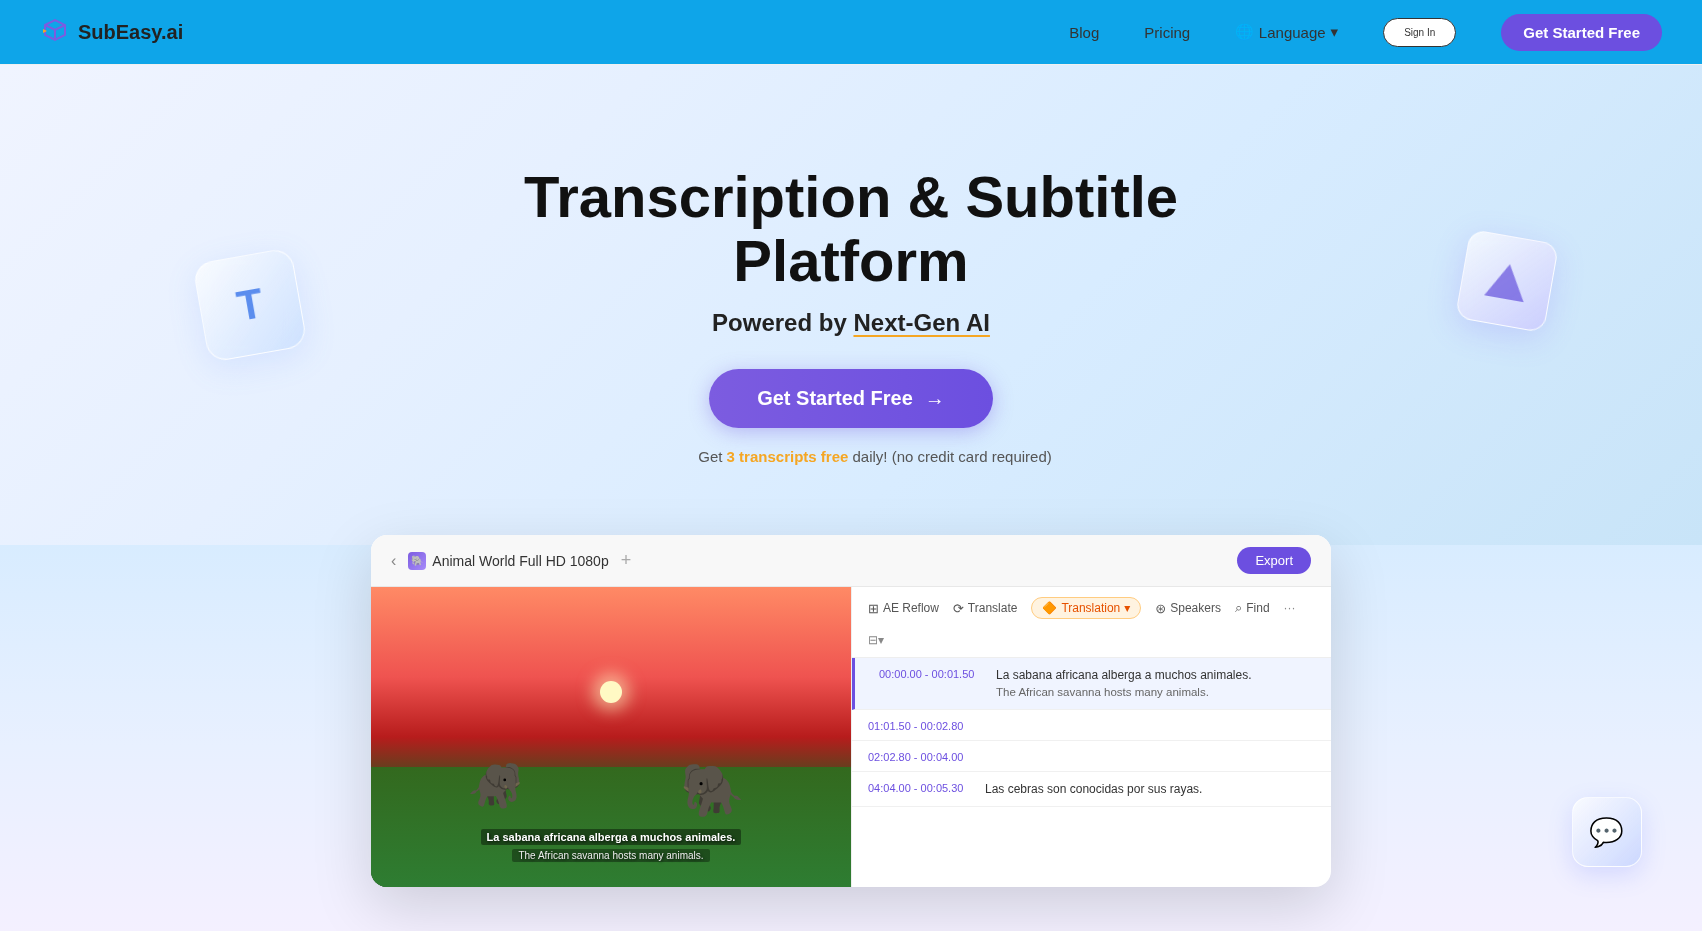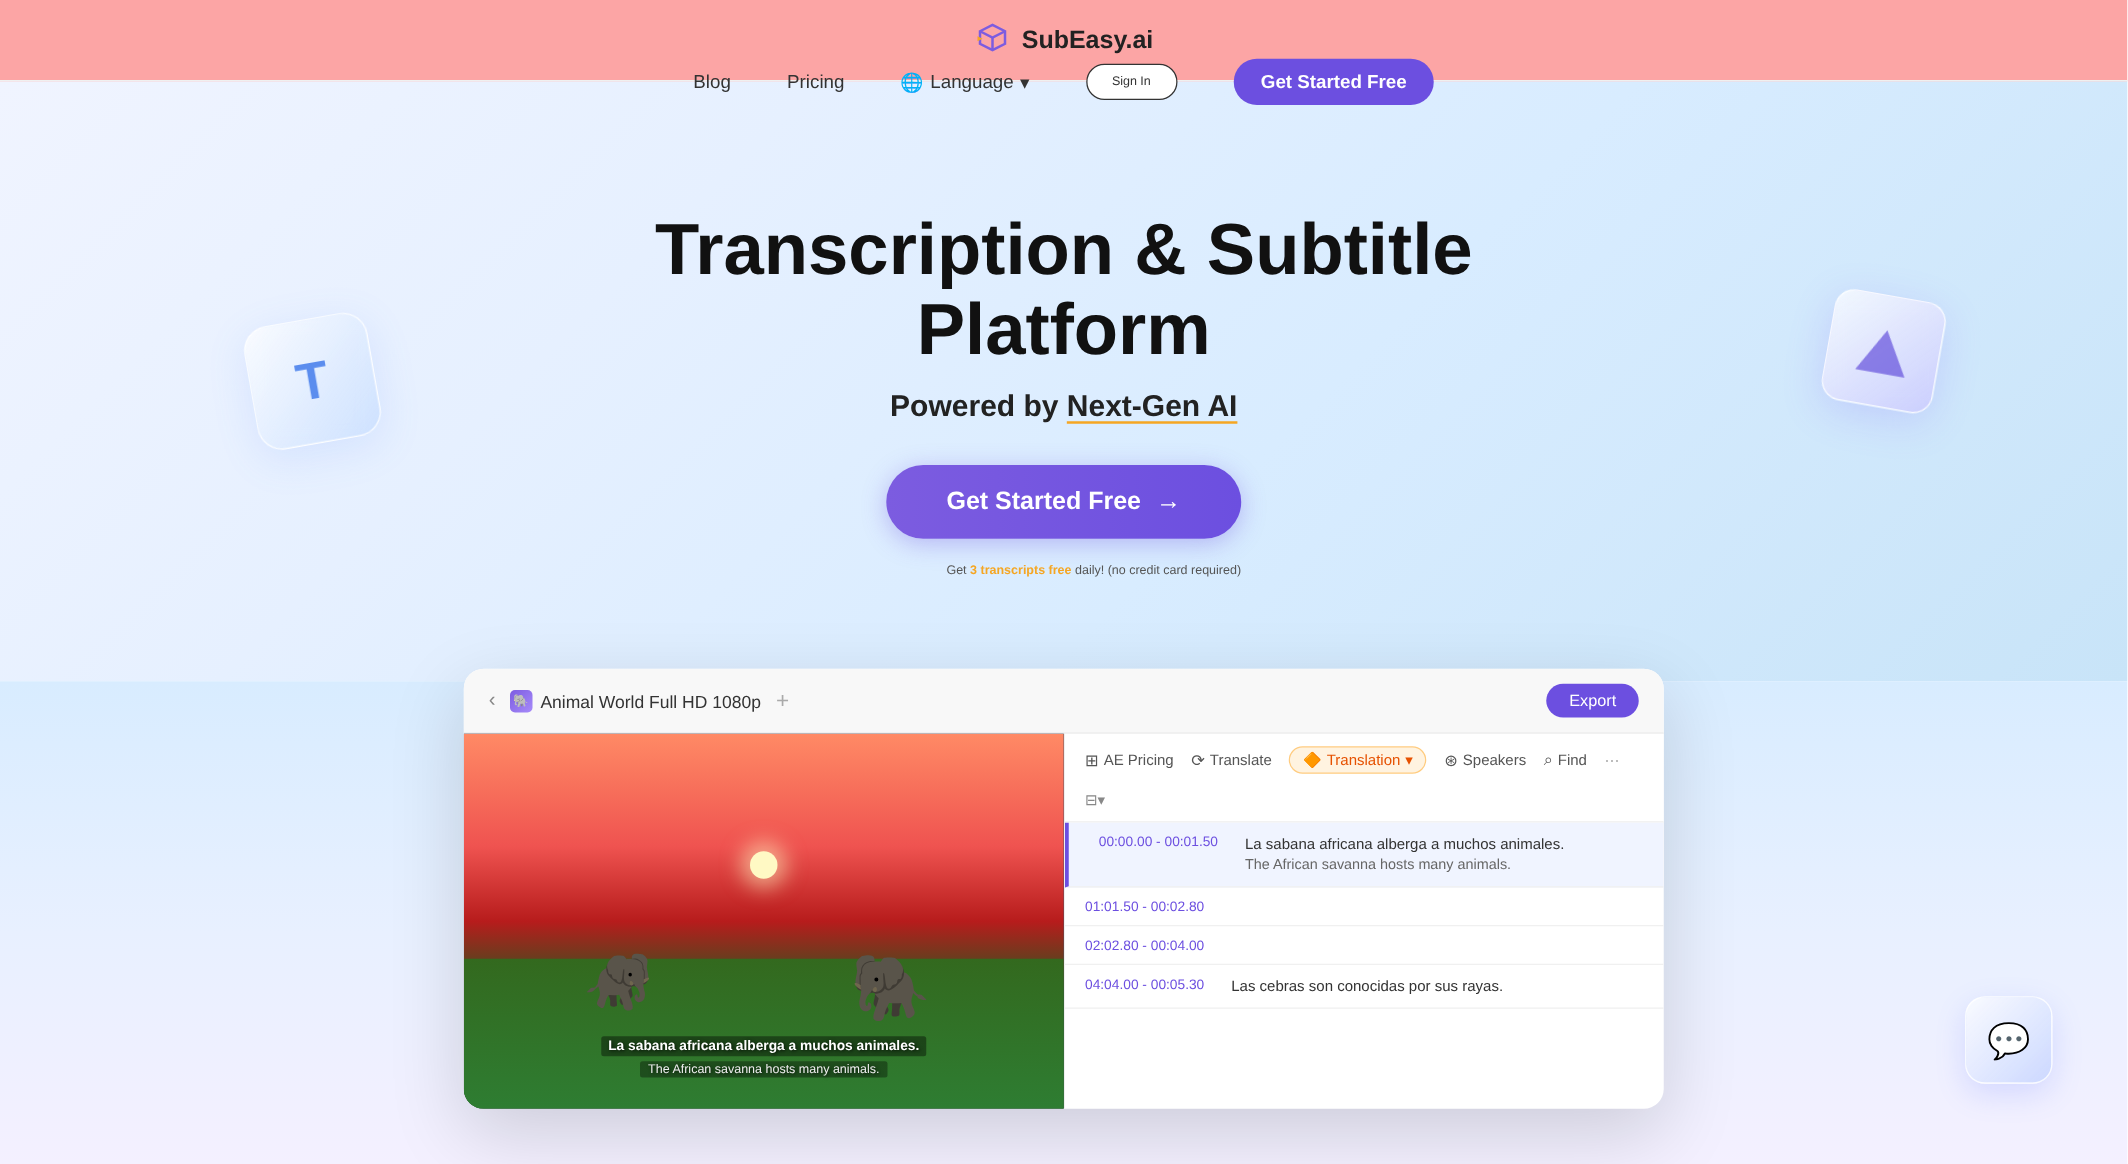--- a/index.html
+++ b/index.html
@@ -9,25 +9,24 @@
       overflow-x: hidden;
     }
 
     
     nav {
       display: flex;
       align-items: center;
       justify-content: space-between;
       padding: 17px 40px;
       height: 65px;
-      background: #fca5a5;
+      background: #0ea5e9;
       border-bottom: 1px solid #f0f0f0;
       position: relative;
       z-index: 10;
-      flex-direction: column;
     }
     .nav-logo {
       display: flex;
       align-items: center;
       gap: 8px;
       font-weight: 700;
       font-size: 20px;
       color: #222;
     }
     .logo-icon {
@@ -169,21 +168,21 @@
       display: inline-flex;
       align-items: center;
       gap: 12px;
       margin-bottom: 16px;
       box-shadow: 0 4px 20px rgba(108,79,224,0.35);
     }
     .hero-cta-arrow {
       font-size: 20px;
     }
     .hero-subtext {
-      font-size: 10px;
+      font-size: 15px;
       color: #555;
       margin-top: 4px;
       margin-left: 48px;
     }
     .hero-subtext-highlight {
       color: #f5a623;
       font-weight: 700;
     }
 
     
@@ -515,21 +514,21 @@
             </div>
           </div>
         </div>
       </div>
 
       <div class="transcript-panel">
 
         <div class="transcript-toolbar">
           <div class="toolbar-btn">
             <span class="toolbar-btn-icon">⊞</span>
-            <span>AE Pricing</span>
+            <span>AE Reflow</span>
           </div>
           <div class="toolbar-btn">
             <span class="toolbar-btn-icon">⟳</span>
             <span>Translate</span>
           </div>
           <div class="toolbar-translation">
             <span>🔶</span>
             <span>Translation</span>
             <span>▾</span>
           </div>

